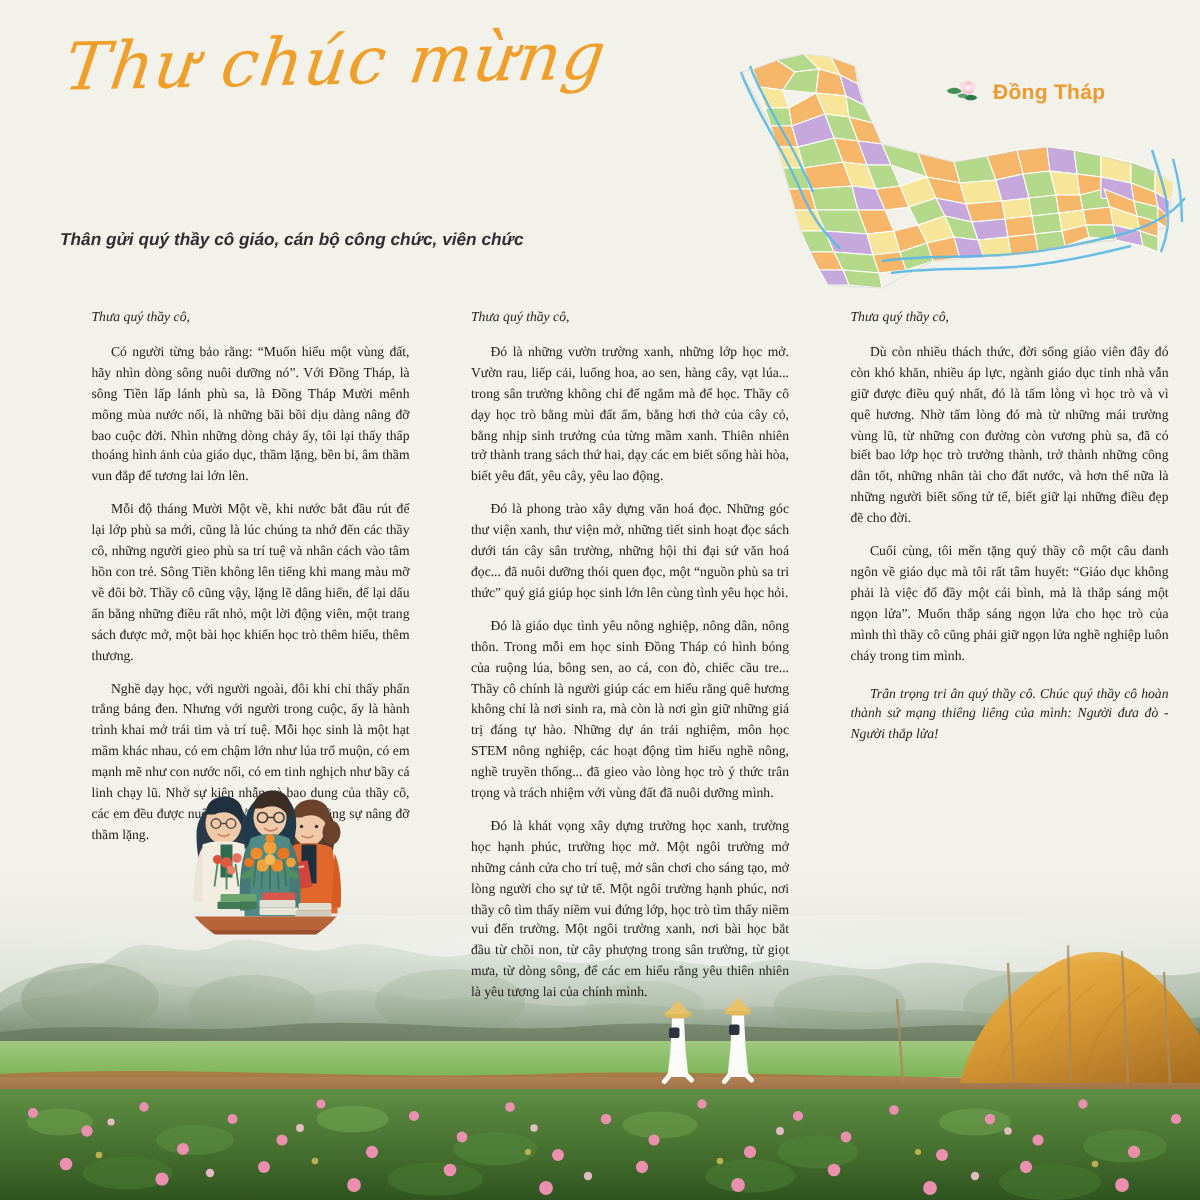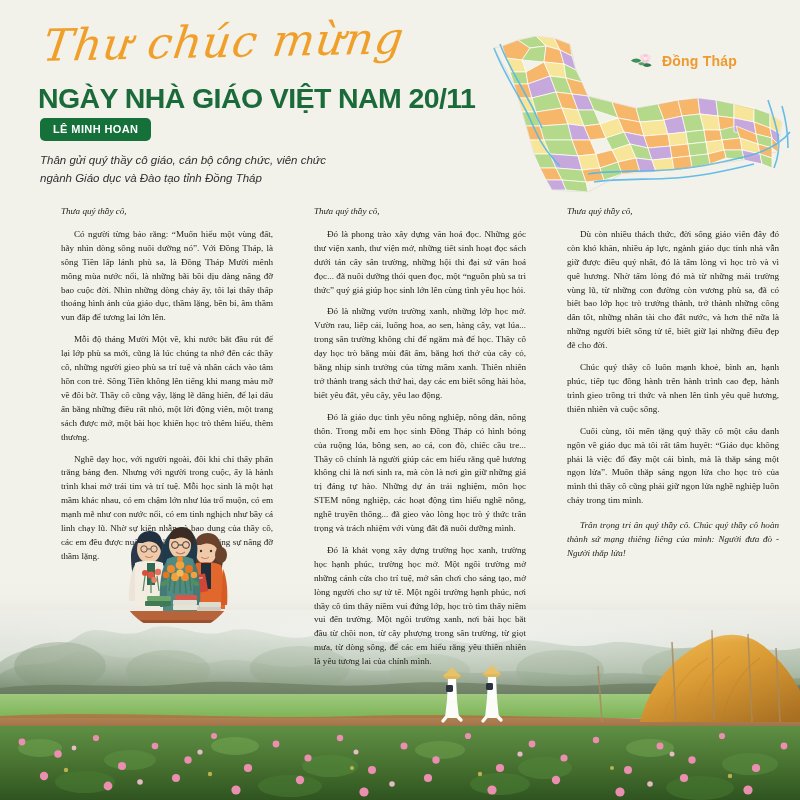--- a/index.html
+++ b/index.html
@@ -77,21 +77,21 @@
     white-space: nowrap;
   }
 
   .salutation-block {
     position: absolute;
     left: 40px;
     top: 152px;
     width: 420px;
     font-family: "Liberation Sans", sans-serif;
     font-style: italic;
-    font-weight: 400;
+    font-weight: 700;
     font-size: 11.5px;
     line-height: 1.55;
     color: #2f2f2f;
   }
 
   
   .map-wrap {
     position: absolute;
     left: 472px;
     top: 22px;
@@ -379,27 +379,24 @@
         </g>
       </g>
     </svg>
     <div class="photo-fade"></div>
   </div>
 
   <div class="header">
 
     <div class="title-script">Thư chúc mừng</div>
 
-    <div class="title-main">NGÀY NHÀ GIÁO VIỆT NAM 20/11</div>
-
-    <div class="author-badge">LÊ MINH HOAN</div>
+
 
     <div class="salutation-block">
       <div>Thân gửi quý thầy cô giáo, cán bộ công chức, viên chức</div>
-      <div>ngành Giáo dục và Đào tạo tỉnh Đồng Tháp</div>
     </div>
 
     <div class="map-wrap">
       <svg viewBox="0 0 322 175" aria-hidden="true">
         <g stroke="#ffffff" stroke-width="0.7">
 
           <path d="M30,24 L46,18 L58,26 L50,38 L34,36 Z" fill="#f7b76b"></path>
           <path d="M46,18 L64,14 L74,24 L58,26 Z" fill="#b4d98a"></path>
           <path d="M64,14 L82,16 L88,28 L74,24 Z" fill="#f7e59a"></path>
           <path d="M82,16 L98,22 L100,34 L88,28 Z" fill="#f7b76b"></path>
@@ -528,30 +525,29 @@
 
     <div class="col col-1">
       <div class="greet">Thưa quý thầy cô,</div>
       <p class="body">Có người từng bảo rằng: “Muốn hiểu một vùng đất, hãy nhìn dòng sông nuôi dưỡng nó”. Với Đồng Tháp, là sông Tiền lấp lánh phù sa, là Đồng Tháp Mười mênh mông mùa nước nổi, là những bãi bồi dịu dàng nâng đỡ bao cuộc đời. Nhìn những dòng chảy ấy, tôi lại thấy thấp thoáng hình ảnh của giáo dục, thầm lặng, bền bỉ, âm thầm vun đắp để tương lai lớn lên.</p>
       <p class="body">Mỗi độ tháng Mười Một về, khi nước bắt đầu rút để lại lớp phù sa mới, cũng là lúc chúng ta nhớ đến các thầy cô, những người gieo phù sa trí tuệ và nhân cách vào tâm hồn con trẻ. Sông Tiền không lên tiếng khi mang màu mỡ về đôi bờ. Thầy cô cũng vậy, lặng lẽ dâng hiến, để lại dấu ấn bằng những điều rất nhỏ, một lời động viên, một trang sách được mở, một bài học khiến học trò thêm hiểu, thêm thương.</p>
       <p class="body">Nghề dạy học, với người ngoài, đôi khi chỉ thấy phấn trắng bảng đen. Nhưng với người trong cuộc, ấy là hành trình khai mở trái tim và trí tuệ. Mỗi học sinh là một hạt mầm khác nhau, có em chậm lớn như lúa trổ muộn, có em mạnh mẽ như con nước nổi, có em tinh nghịch như bầy cá linh chạy lũ. Nhờ sự kiên nhẫn và bao dung của thầy cô, các em đều được nuôi lớn bằng niềm tin, bằng sự nâng đỡ thầm lặng.</p>
     </div>
 
     <div class="col col-2">
       <div class="greet">Thưa quý thầy cô,</div>
+      <p class="body">Đó là những vườn trường xanh, những lớp học mở. Vườn rau, liếp cải, luống hoa, ao sen, hàng cây, vạt lúa... trong sân trường không chỉ để ngắm mà để học. Thầy cô dạy học trò bằng mùi đất ấm, bằng hơi thở của cây cỏ, bằng nhịp sinh trưởng của từng mầm xanh. Thiên nhiên trở thành trang sách thứ hai, dạy các em biết sống hài hòa, biết yêu đất, yêu cây, yêu lao động.</p>
       <p class="body">Đó là phong trào xây dựng văn hoá đọc. Những góc thư viện xanh, thư viện mở, những tiết sinh hoạt đọc sách dưới tán cây sân trường, những hội thi đại sứ văn hoá đọc... đã nuôi dưỡng thói quen đọc, một “nguồn phù sa tri thức” quý giá giúp học sinh lớn lên cùng tình yêu học hỏi.</p>
-      <p class="body">Đó là những vườn trường xanh, những lớp học mở. Vườn rau, liếp cải, luống hoa, ao sen, hàng cây, vạt lúa... trong sân trường không chỉ để ngắm mà để học. Thầy cô dạy học trò bằng mùi đất ấm, bằng hơi thở của cây cỏ, bằng nhịp sinh trưởng của từng mầm xanh. Thiên nhiên trở thành trang sách thứ hai, dạy các em biết sống hài hòa, biết yêu đất, yêu cây, yêu lao động.</p>
       <p class="body">Đó là giáo dục tình yêu nông nghiệp, nông dân, nông thôn. Trong mỗi em học sinh Đồng Tháp có hình bóng của ruộng lúa, bông sen, ao cá, con đò, chiếc cầu tre... Thầy cô chính là người giúp các em hiểu rằng quê hương không chỉ là nơi sinh ra, mà còn là nơi gìn giữ những giá trị đáng tự hào. Những dự án trải nghiệm, môn học STEM nông nghiệp, các hoạt động tìm hiểu nghề nông, nghề truyền thống... đã gieo vào lòng học trò ý thức trân trọng và trách nhiệm với vùng đất đã nuôi dưỡng mình.</p>
       <p class="body">Đó là khát vọng xây dựng trường học xanh, trường học hạnh phúc, trường học mở. Một ngôi trường mở những cánh cửa cho trí tuệ, mở sân chơi cho sáng tạo, mở lòng người cho sự tử tế. Một ngôi trường hạnh phúc, nơi thầy cô tìm thấy niềm vui đứng lớp, học trò tìm thấy niềm vui đến trường. Một ngôi trường xanh, nơi bài học bắt đầu từ chồi non, từ cây phượng trong sân trường, từ giọt mưa, từ dòng sông, để các em hiểu rằng yêu thiên nhiên là yêu tương lai của chính mình.</p>
     </div>
 
     <div class="col col-3">
       <div class="greet">Thưa quý thầy cô,</div>
       <p class="body">Dù còn nhiều thách thức, đời sống giáo viên đây đó còn khó khăn, nhiều áp lực, ngành giáo dục tỉnh nhà vẫn giữ được điều quý nhất, đó là tấm lòng vì học trò và vì quê hương. Nhờ tấm lòng đó mà từ những mái trường vùng lũ, từ những con đường còn vương phù sa, đã có biết bao lớp học trò trưởng thành, trở thành những công dân tốt, những nhân tài cho đất nước, và hơn thế nữa là những người biết sống tử tế, biết giữ lại những điều đẹp đẽ cho đời.</p>
-      <p class="body">Chúc quý thầy cô luôn mạnh khoẻ, bình an, hạnh phúc, tiếp tục đồng hành trên hành trình cao đẹp, hành trình gieo trồng tri thức và nhen lên tình yêu quê hương, thiên nhiên và cuộc sống.</p>
       <p class="body">Cuối cùng, tôi mến tặng quý thầy cô một câu danh ngôn về giáo dục mà tôi rất tâm huyết: “Giáo dục không phải là việc đổ đầy một cái bình, mà là thắp sáng một ngọn lửa”. Muốn thắp sáng ngọn lửa cho học trò của mình thì thầy cô cũng phải giữ ngọn lửa nghề nghiệp luôn cháy trong tim mình.</p>
       <p class="closing">Trân trọng tri ân quý thầy cô. Chúc quý thầy cô hoàn thành sứ mạng thiêng liêng của mình: Người đưa đò - Người thắp lửa!</p>
     </div>
   </div>
 
   <div class="illustration">
     <svg viewBox="0 0 185 140" aria-hidden="true">
       <defs>
         <clipPath id="circClip">
             <circle cx="92" cy="66" r="62"></circle>

